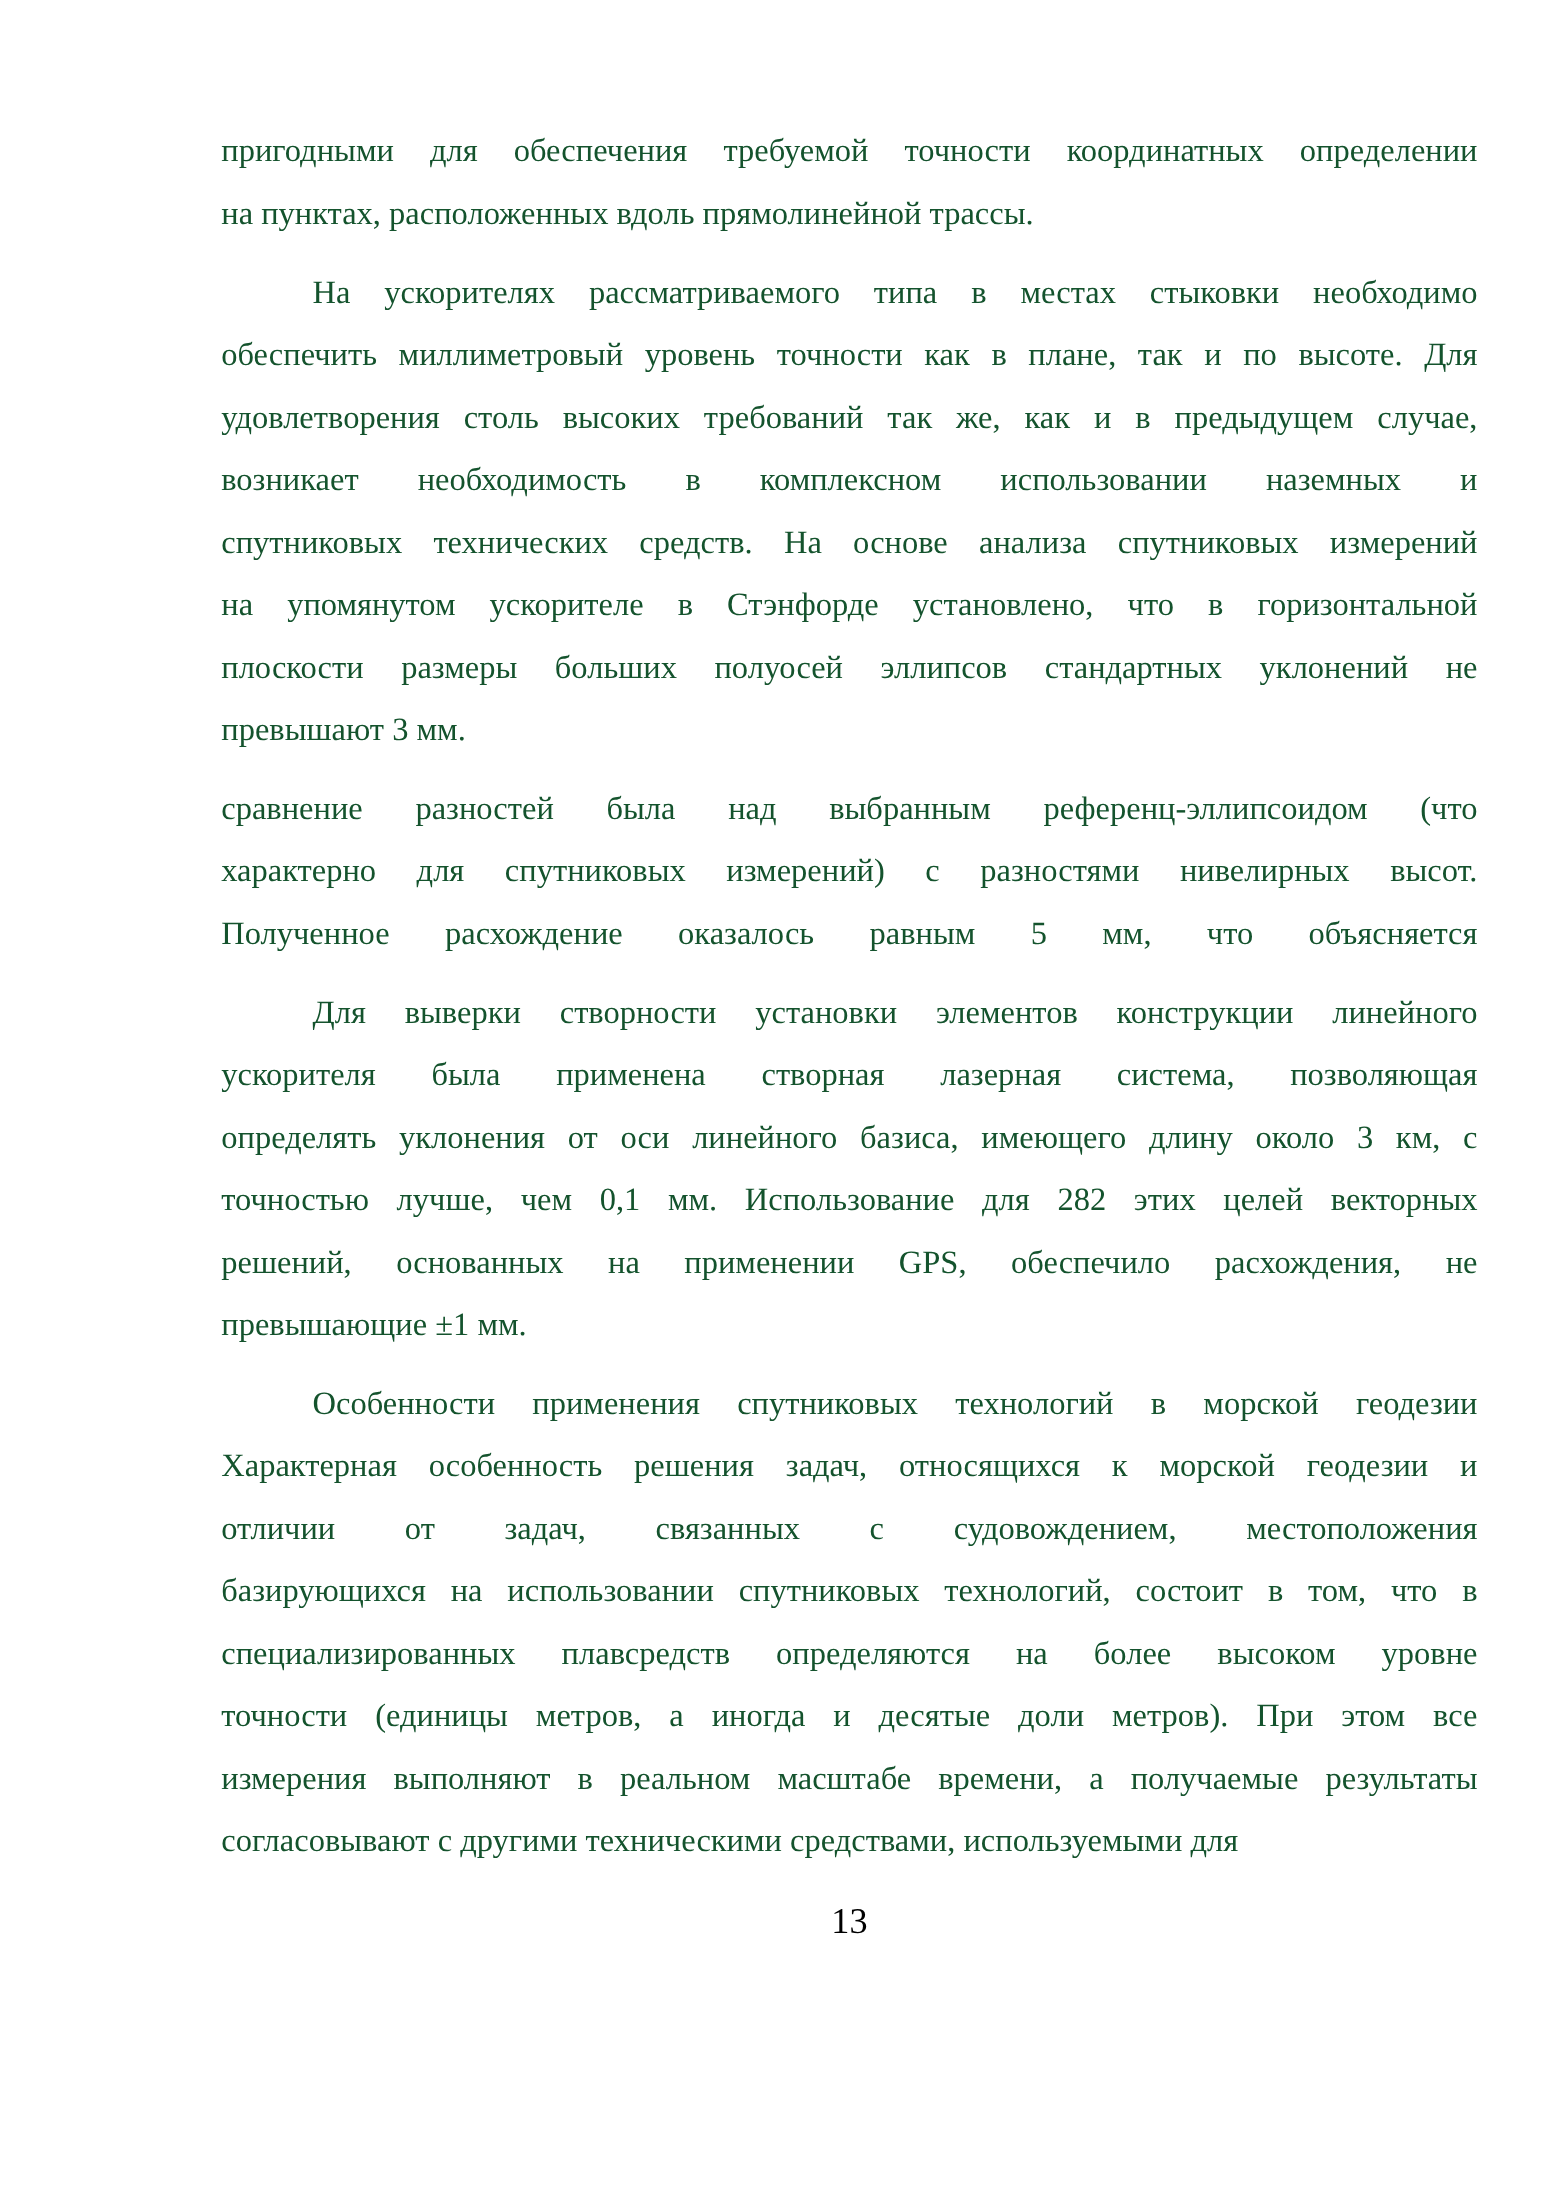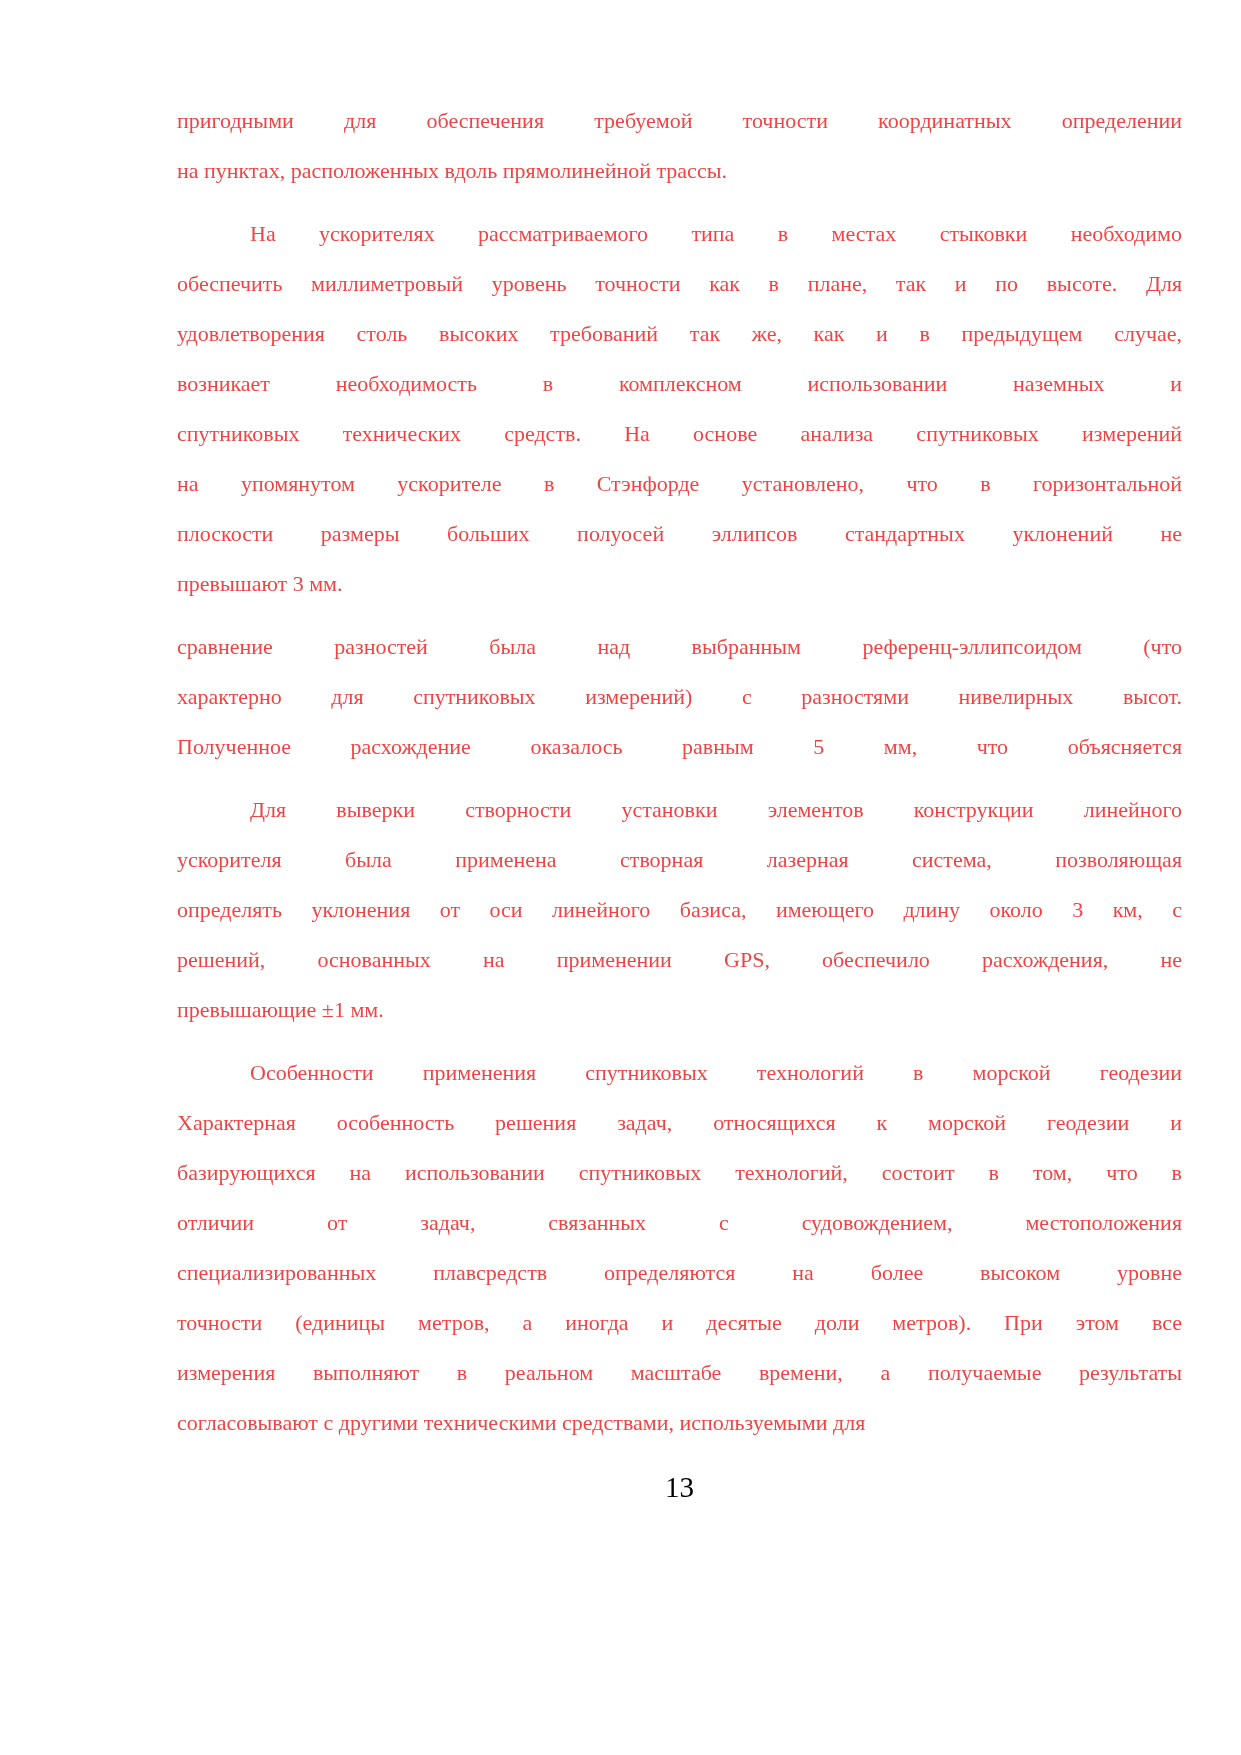--- a/index.html
+++ b/index.html
@@ -17,23 +17,23 @@
   .page {
     position: relative;
     width: 1241px;
     height: 1755px;
     box-sizing: border-box;
     padding: 96px 59px 0 177px; 
     background: #ffffff;
   }
   .text-block {
     width: 1005px;
-    font-size: 22px;
+    font-size: 26px;
     line-height: 50px;
-    color: #ef4444;
+    color: #14532d;
   }
   .paragraph {
     margin: 0 0 13px 0;
   }
   .paragraph:last-child {
     margin-bottom: 0;
   }
   .line {
     text-align: justify;
     text-align-last: justify;
@@ -75,28 +75,29 @@
       </div>
       <div class="paragraph">
         <div class="line">сравнение разностей была над выбранным референц-эллипсоидом (что</div>
         <div class="line">характерно для спутниковых измерений) с разностями нивелирных высот.</div>
         <div class="line">Полученное расхождение оказалось равным 5 мм, что объясняется</div>
       </div>
       <div class="paragraph">
         <div class="line indent">Для выверки створности установки элементов конструкции линейного</div>
         <div class="line">ускорителя была применена створная лазерная система, позволяющая</div>
         <div class="line">определять уклонения от оси линейного базиса, имеющего длину около 3 км, с</div>
+        <div class="line">точностью лучше, чем 0,1 мм. Использование для 282 этих целей векторных</div>
         <div class="line">решений, основанных на применении GPS, обеспечило расхождения, не</div>
         <div class="line last">превышающие ±1 мм.</div>
       </div>
       <div class="paragraph">
         <div class="line indent">Особенности применения спутниковых технологий в морской геодезии</div>
         <div class="line">Характерная особенность решения задач, относящихся к морской геодезии и</div>
+        <div class="line">отличии от задач, связанных с судовождением, местоположения</div>
         <div class="line">базирующихся на использовании спутниковых технологий, состоит в том, что в</div>
-        <div class="line">отличии от задач, связанных с судовождением, местоположения</div>
         <div class="line">специализированных плавсредств определяются на более высоком уровне</div>
         <div class="line">точности (единицы метров, а иногда и десятые доли метров). При этом все</div>
         <div class="line">измерения выполняют в реальном масштабе времени, а получаемые результаты</div>
         <div class="line last">согласовывают с другими техническими средствами, используемыми для</div>
       </div>
     </main>
   <footer class="page-number">13</footer>
 </div>
 
 </body></html>

